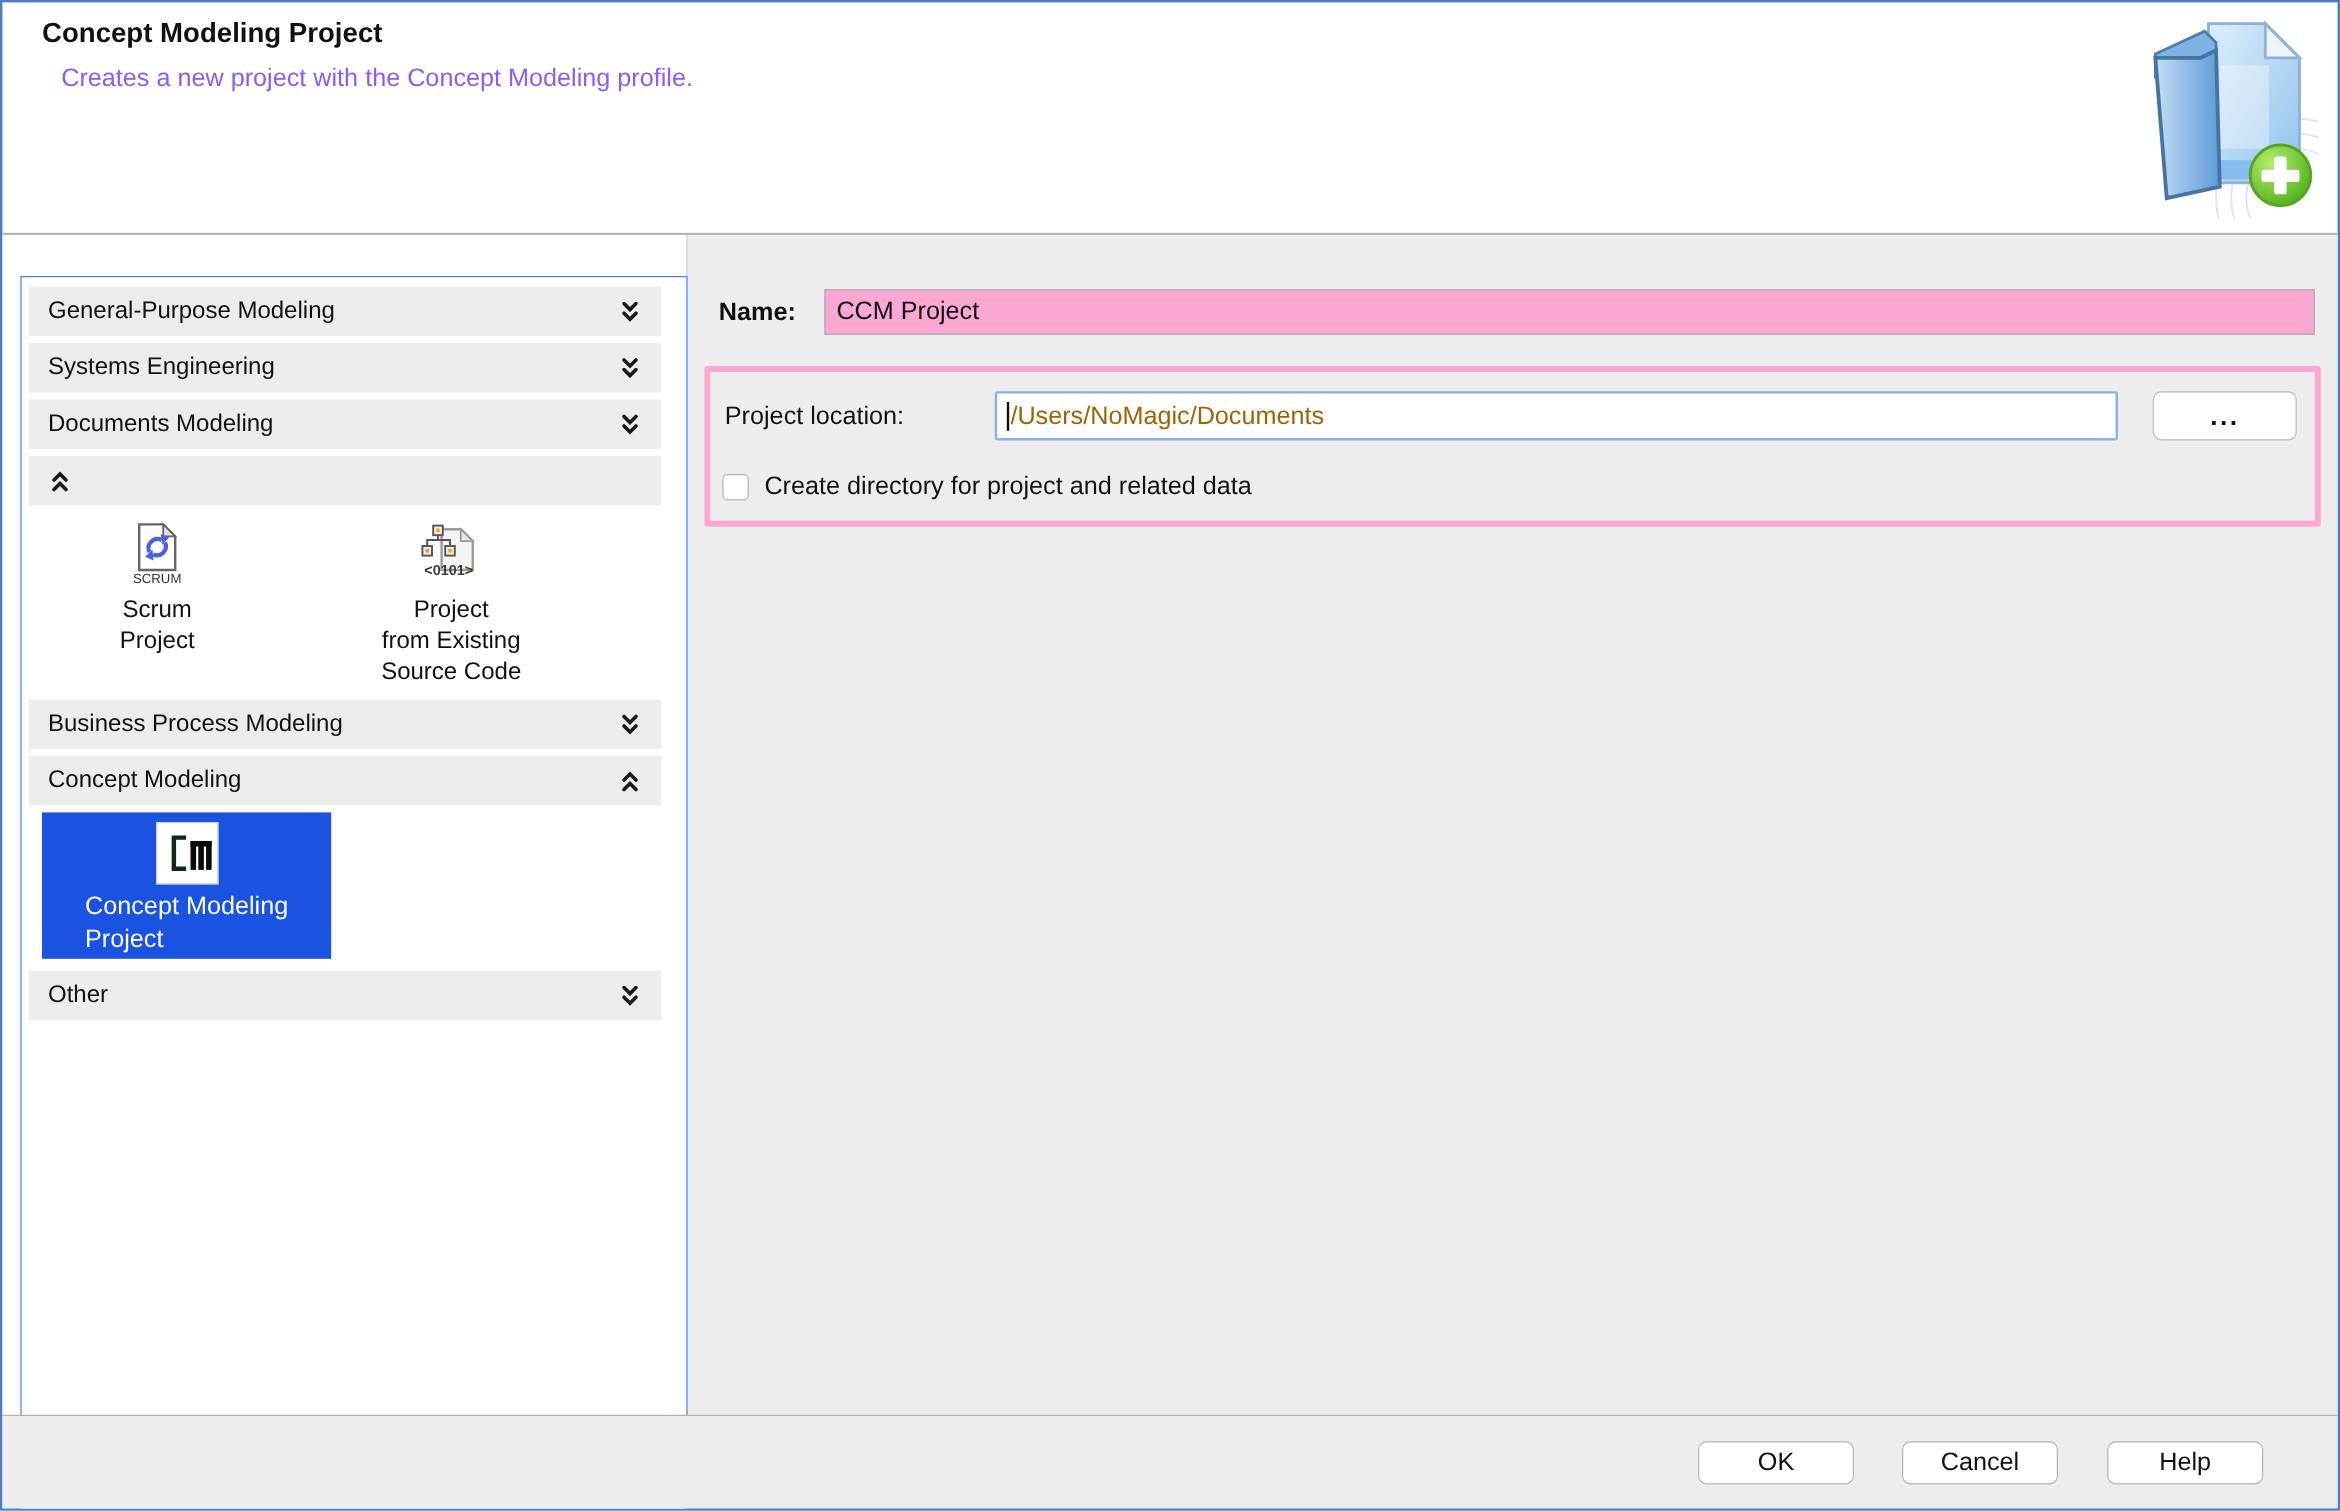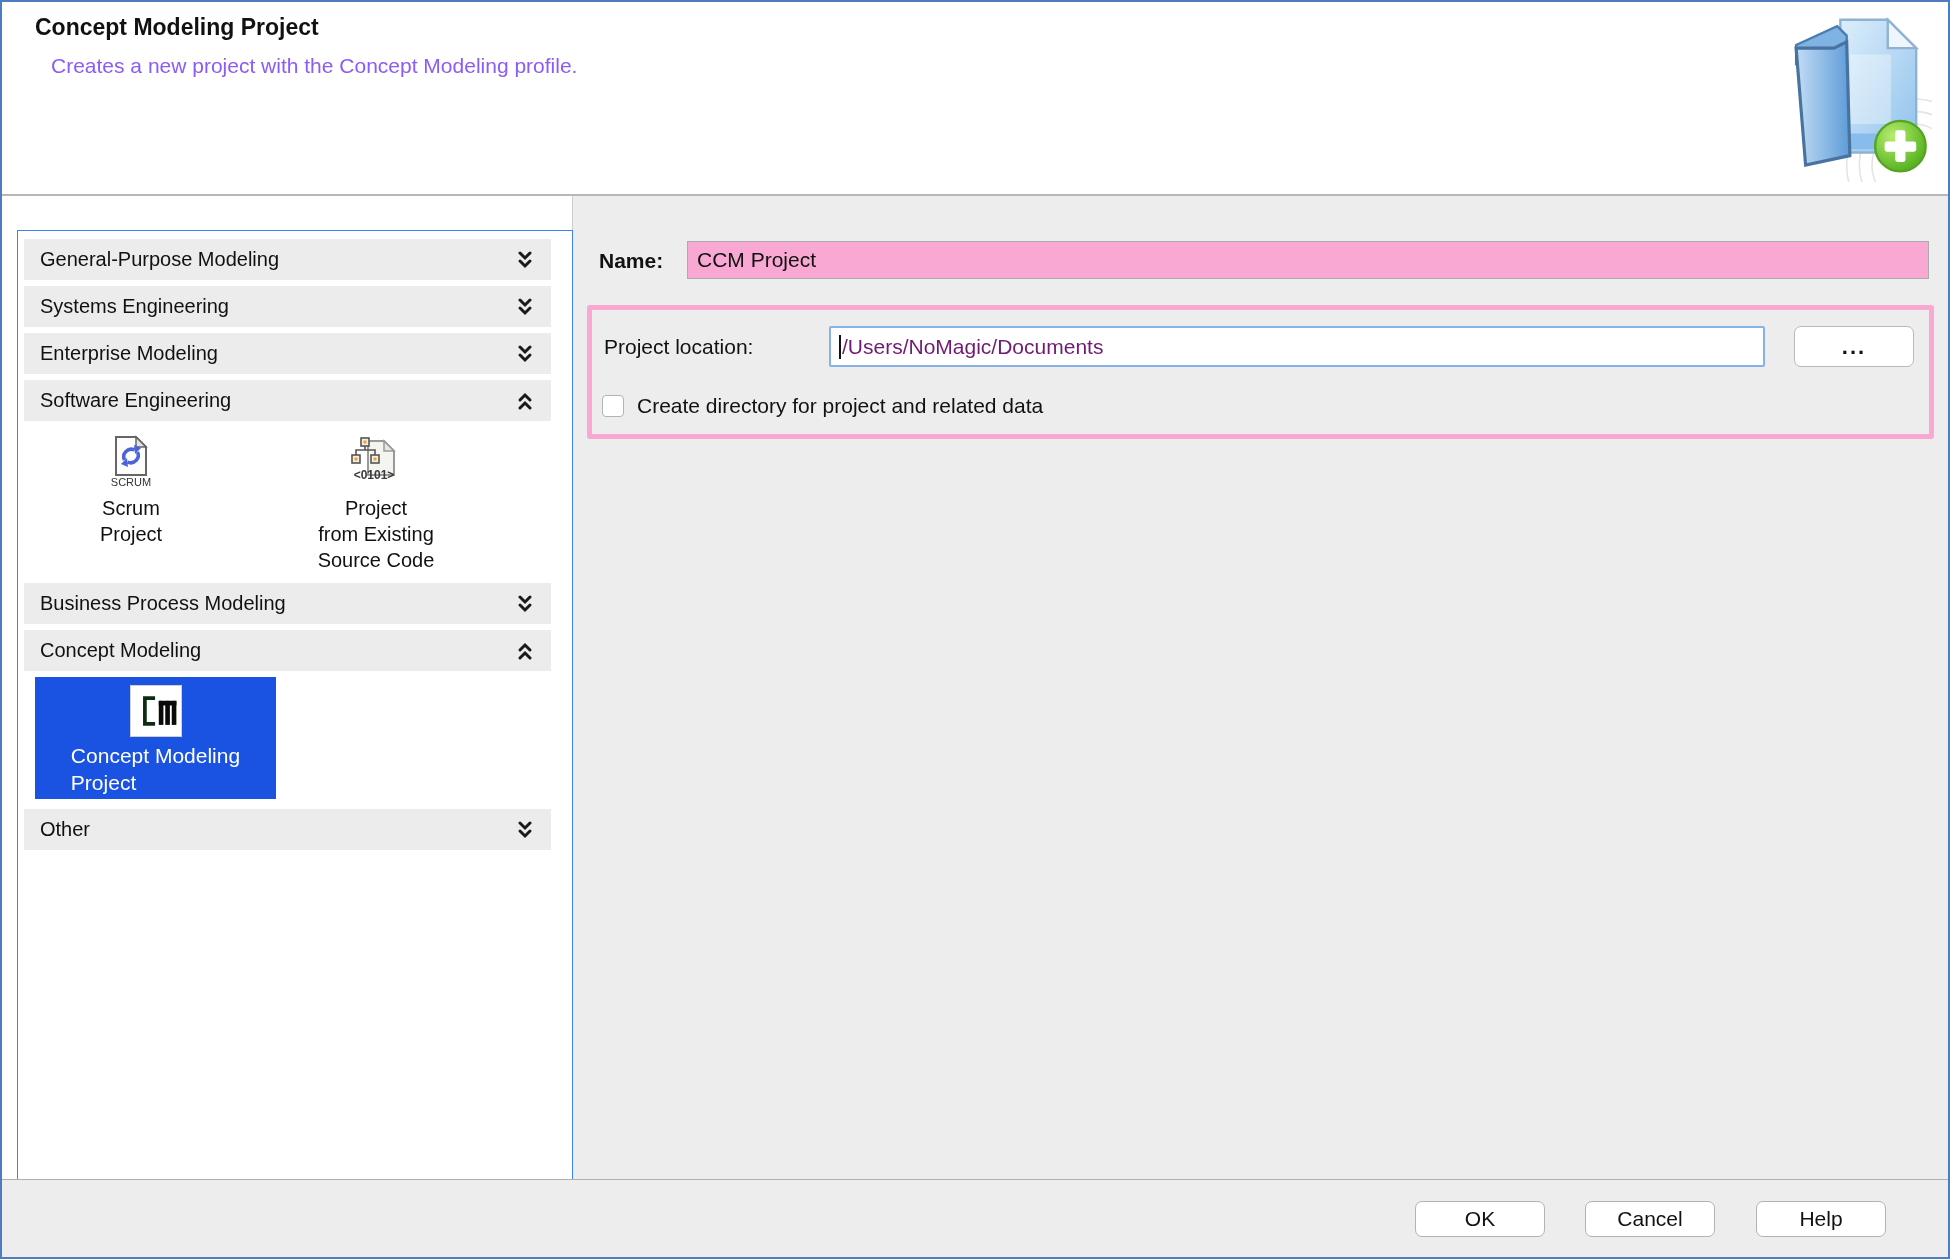--- a/index.html
+++ b/index.html
@@ -43,21 +43,21 @@
   
   .name-label{position:absolute;left:597px;top:240px;height:37px;line-height:37px;font-size:21px;color:#111;font-weight:bold;}
   .name-input{position:absolute;left:685px;top:239px;width:1242px;height:38px;border:1px solid #ababab;
               background:#f9a8d4;font-size:21px;color:#111;padding:0 9px;outline:none;}
   .group-box{position:absolute;left:585px;top:303px;width:1347px;height:134px;
              border:5px solid #f9a8d4;border-radius:3px;}
   .loc-label{position:absolute;left:12px;top:16px;height:41px;line-height:41px;font-size:21px;color:#111;}
   .loc-wrap{position:absolute;left:237px;top:16px;width:936px;height:41px;background:#fff;
             border:2px solid #87b1e8;border-radius:2px;}
   .loc-input{width:100%;height:100%;border:none;outline:none;background:transparent;
-             font-size:21px;color:#701a75;padding:0 0 0 11px;}
+             font-size:21px;color:#a16207;padding:0 0 0 11px;}
   .caret{position:absolute;left:8px;top:7px;width:2px;height:24px;background:#111;}
   .browse-btn{position:absolute;left:1202px;top:16px;width:120px;height:41px;background:#fff;
               border:1px solid #b9b9b9;border-radius:7px;font-size:22px;font-weight:bold;color:#111;
               display:flex;align-items:center;justify-content:center;letter-spacing:2px;cursor:default;}
   .cb-row{position:absolute;left:10px;top:84px;display:flex;align-items:center;gap:13px;}
   .checkbox{width:22px;height:22px;background:#fff;border:1.5px solid #b3b3b3;border-radius:4px;cursor:default;}
   .cb-label{font-size:21px;color:#111;}
 
   
   .sep-bottom{position:absolute;left:0;top:1177px;width:100%;height:1px;background:#b0b0b0;}
@@ -126,31 +126,30 @@
       <span class="cat-label">Systems Engineering</span>
       <span class="chev">
         <svg viewBox="0 0 20 18">
             <path d="M5 2 L10 7 L15 2"></path>
             <path d="M5 10 L10 15 L15 10"></path>
           </svg>
       </span>
     </div>
 
     <div class="cat-row">
-      <span class="cat-label">Enterprise Modeling</span>
-      <span class="chev">
-        <svg viewBox="0 0 20 18">
-            <path d="M5 2 L10 7 L15 2"></path>
-            <path d="M5 10 L10 15 L15 10"></path>
-          </svg>
-      </span>
-    </div>
-
-    <div class="cat-row">
-      <span class="cat-label">Software Engineering</span>
+      <span class="cat-label">Documents Modeling</span>
+      <span class="chev">
+        <svg viewBox="0 0 20 18">
+            <path d="M5 2 L10 7 L15 2"></path>
+            <path d="M5 10 L10 15 L15 10"></path>
+          </svg>
+      </span>
+    </div>
+
+    <div class="cat-row">
       <span class="chev up">
         <svg viewBox="0 0 20 18">
             <path d="M5 2 L10 7 L15 2"></path>
             <path d="M5 10 L10 15 L15 10"></path>
           </svg>
       </span>
     </div>
 
     <div class="items-row">
       <div class="item-tile tile-scrum">

